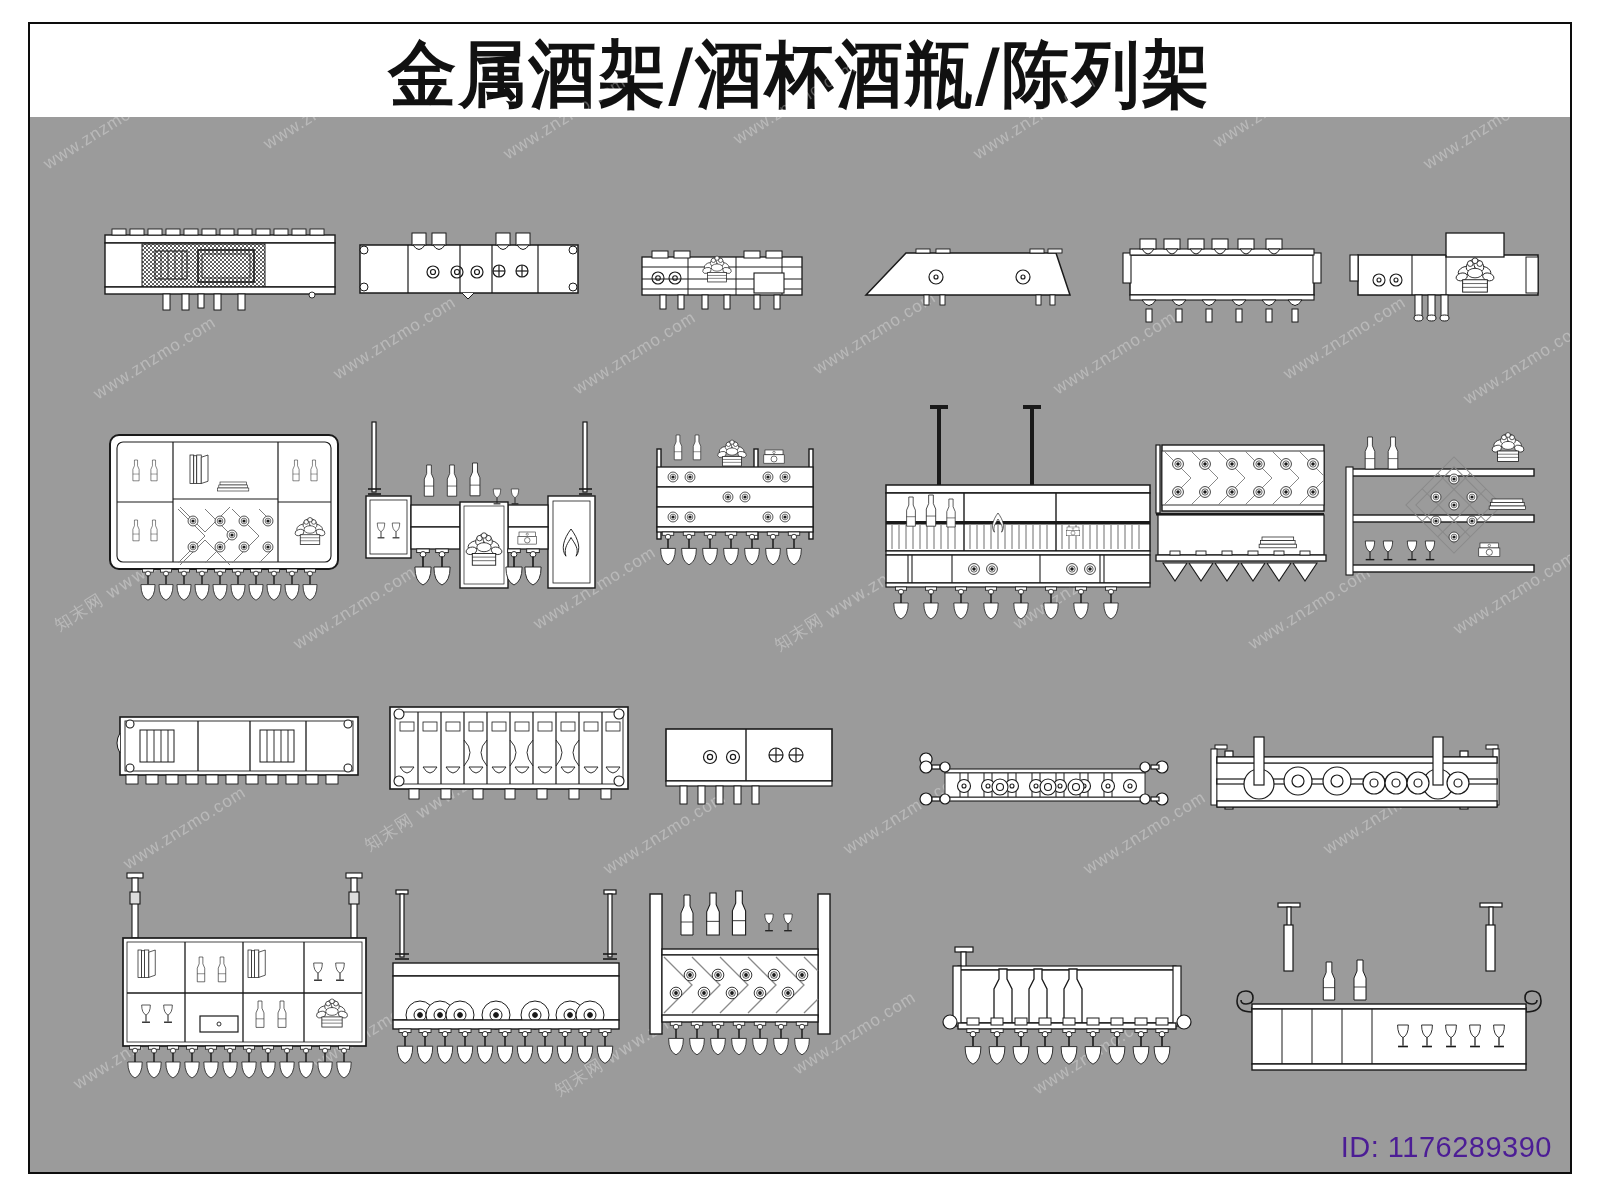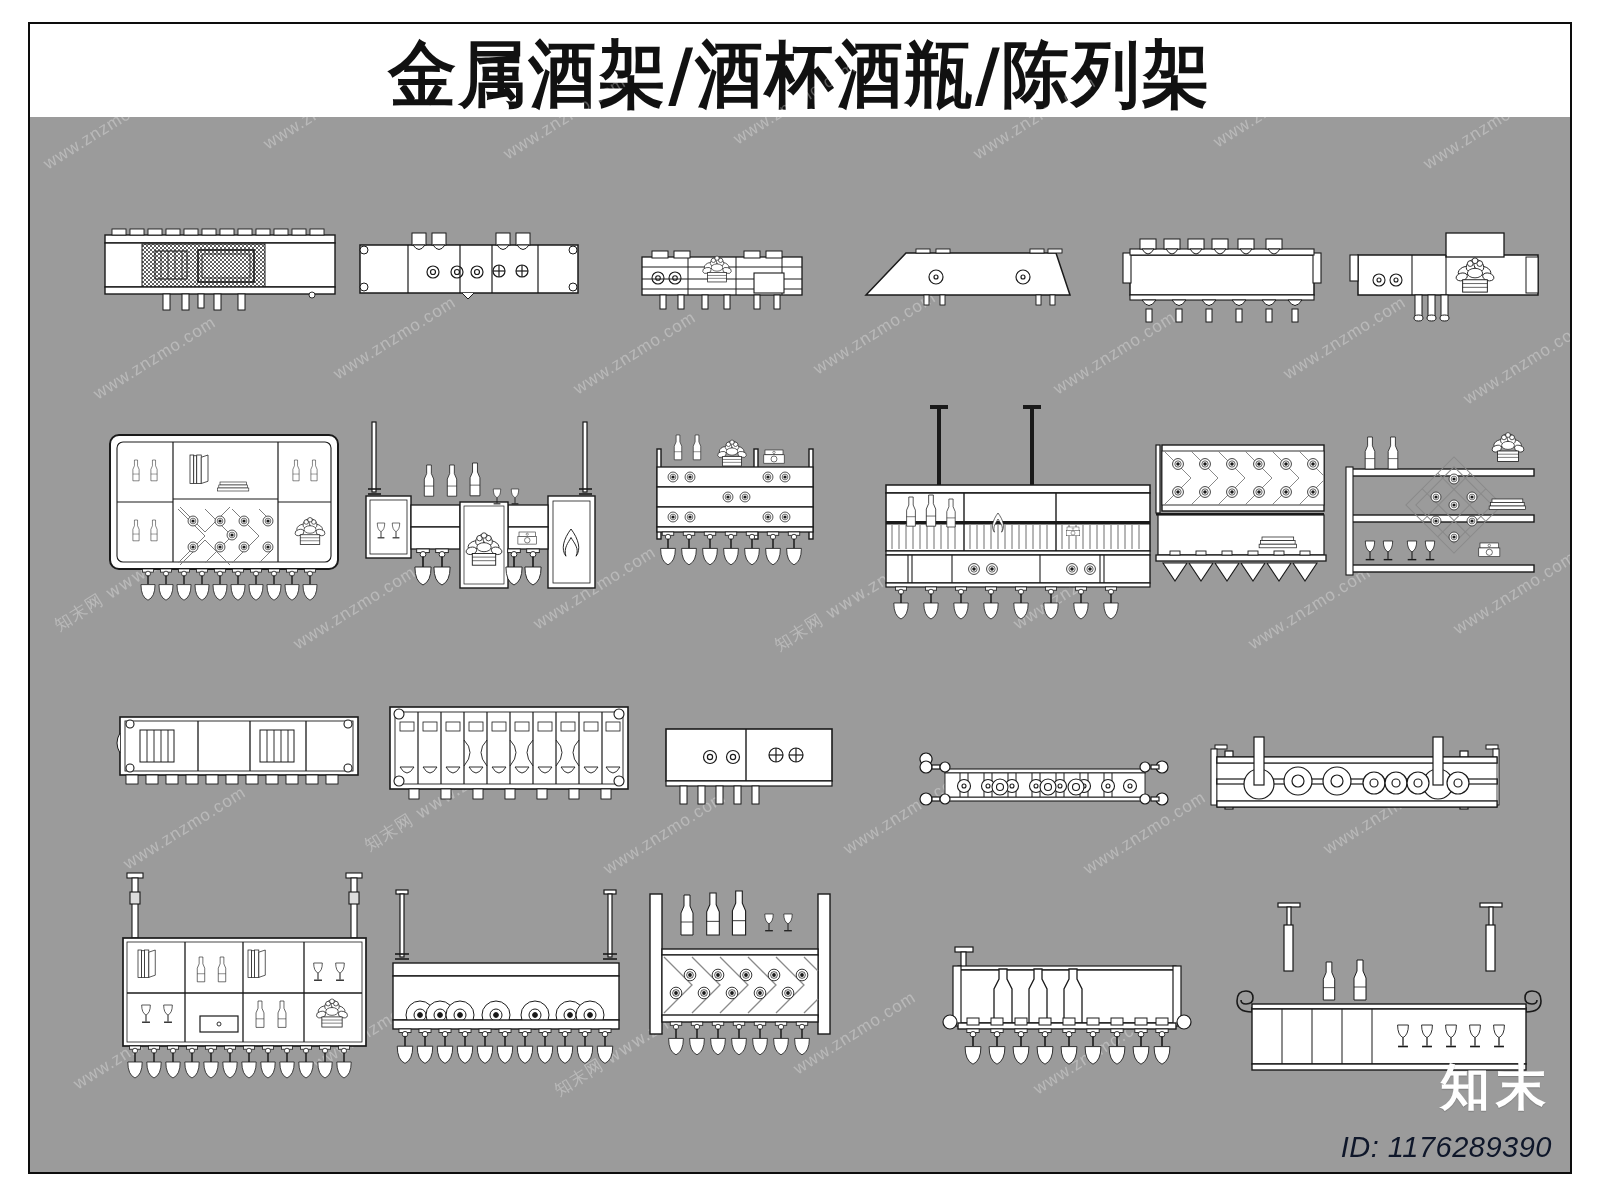--- a/index.html
+++ b/index.html
@@ -73,24 +73,23 @@
   #brand .logo{
     font-family:"DejaVu Sans",sans-serif;
     font-size:50px;font-weight:700;
     color:#ffffff;
     letter-spacing:6px;
     line-height:1.05;
     text-shadow:0 1px 1px rgba(0,0,0,.18);
   }
   #brand .idtxt{
     font-family:"Liberation Sans",sans-serif;
-    font-size:29px;color:#0f172a;
+    font-size:29px;color:#4c1d95;
     letter-spacing:.5px;
     margin-top:18px;
-    font-style:italic;
   }
 </style>
 </head>
 <body>
 
 <div id="sheet">
 
   <div id="frame">
 
     <div id="titlebar">
@@ -1508,19 +1507,18 @@
             </g>
           <g transform="translate(1469,908) scale(0.9)">
               <use href="#gobletUp"></use>
             </g>
           <rect x="1222" y="947" width="274" height="6" fill="#fff" stroke="#1a1a1a" stroke-width="1.4"></rect>
         </g>
 
       </svg>
 
       <div id="brand">
-        <div class="logo">知末</div>
         <div class="idtxt">ID: 1176289390</div>
       </div>
 
     </div>
   </div>
 </div>
 
 </body></html>

